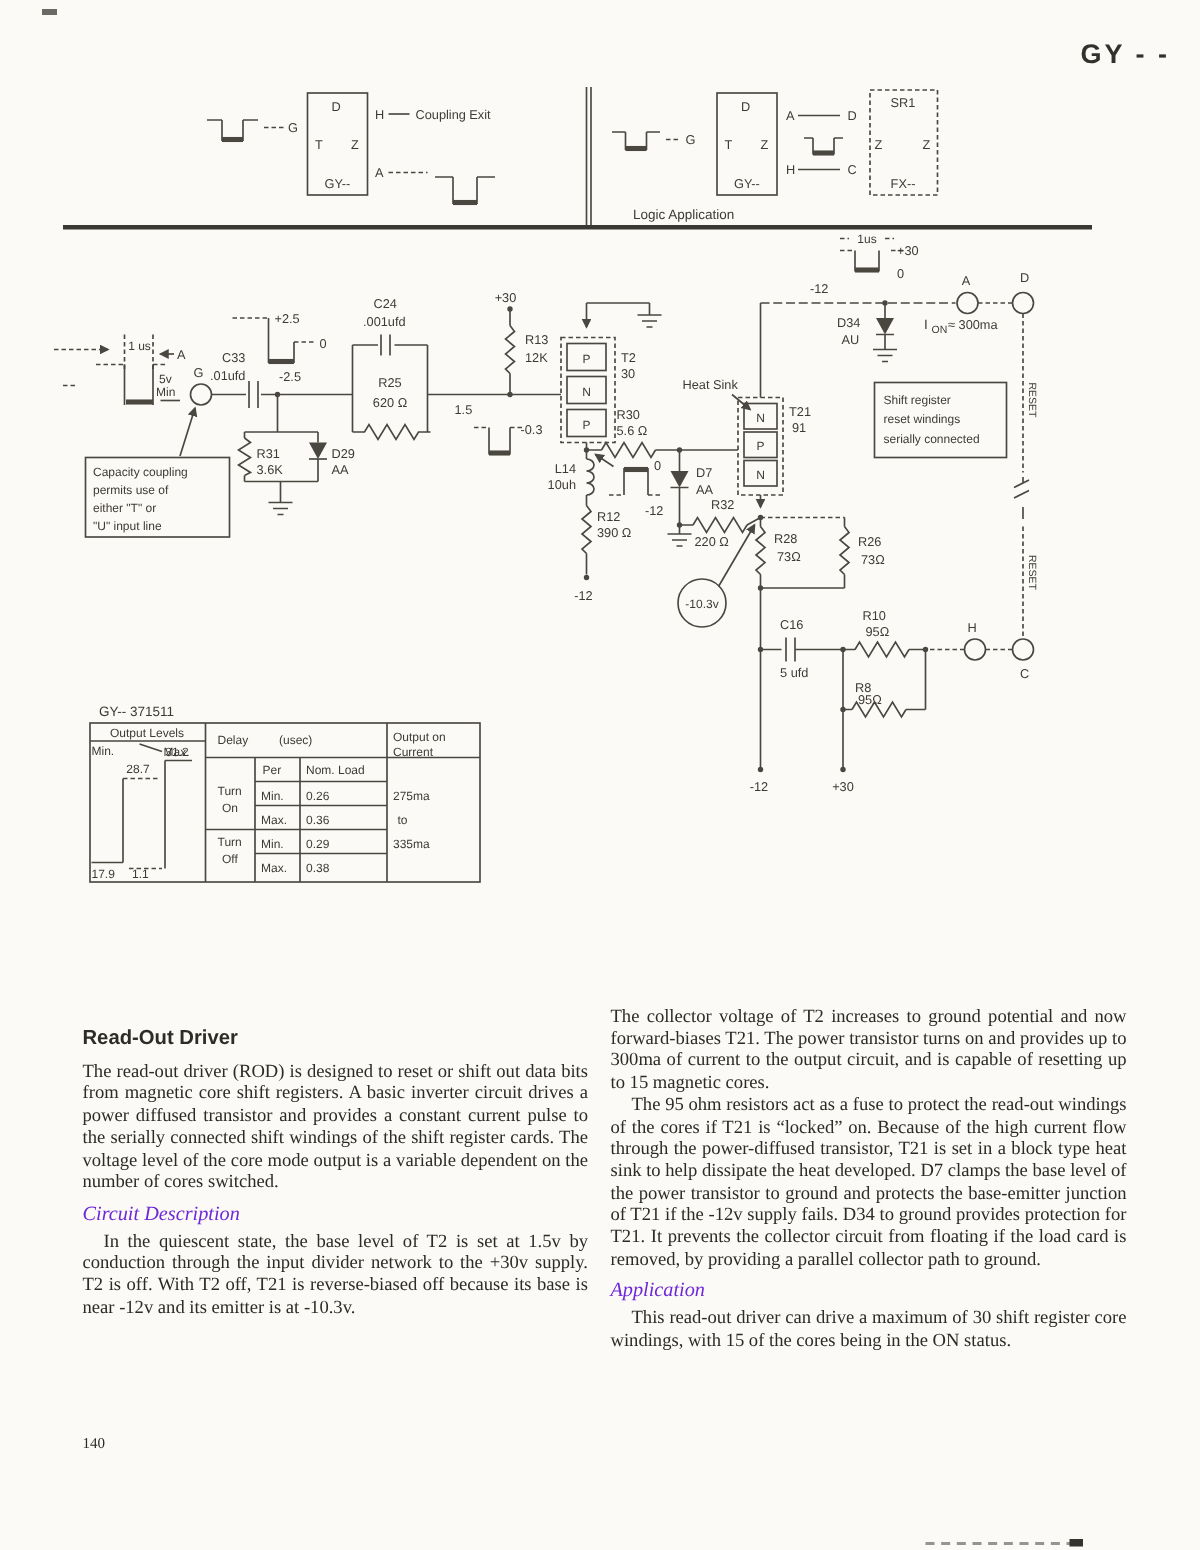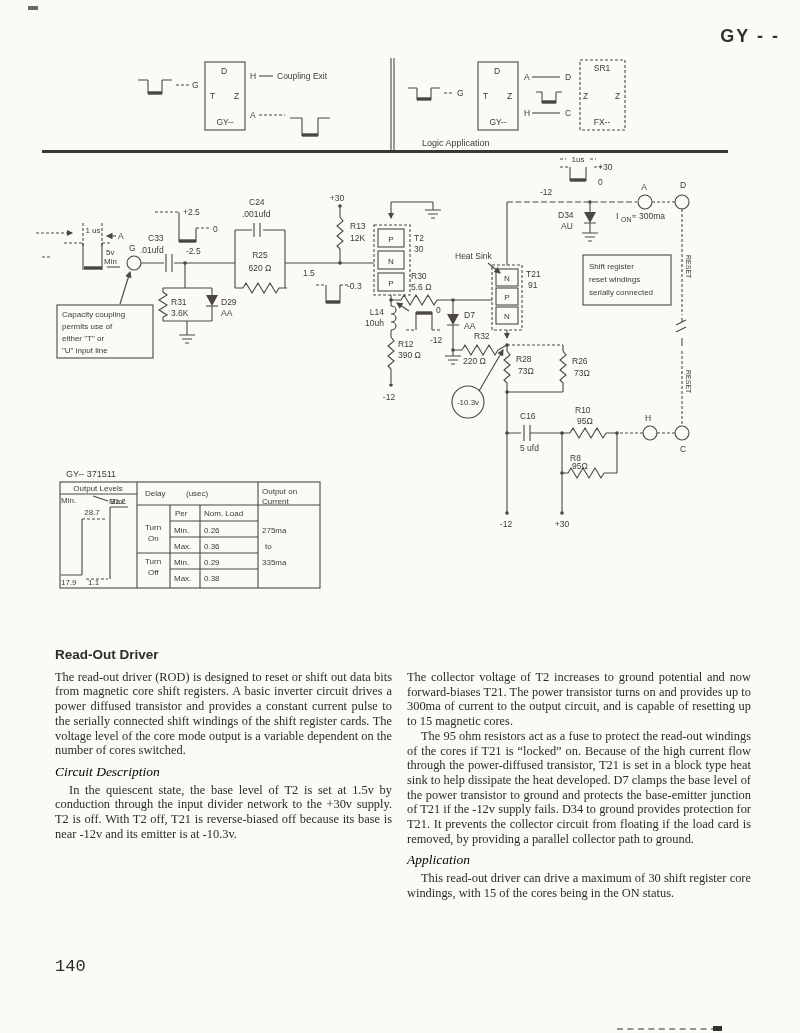--- a/index.html
+++ b/index.html
@@ -13,28 +13,28 @@
   .wd{stroke:#4a4741;stroke-width:1.1;fill:none;stroke-dasharray:3 2;}
   .wr{stroke:#4a4741;stroke-width:1.1;fill:none;stroke-dasharray:6 2.5;}
   .dot{fill:#4a4741;stroke:none;}
   .tri{fill:#4a4741;stroke:none;}
   text{fill:#3e3b35;font-family:"Liberation Sans",sans-serif;font-size:8.5px;}
   .t8{font-size:8px;}.t7{font-size:7px;}.t9{font-size:9px;}
   .tm{text-anchor:middle;}.te{text-anchor:end;}
   .thickrule{position:absolute;left:42px;top:150px;width:686px;height:3px;background:#3a3833;}
   #cols{position:absolute;left:0;top:648px;width:800px;}
   .col{position:absolute;top:0;font-size:12.4px;line-height:14.7px;text-align:justify;}
-  #colL{left:55px;width:337px;}
+  #colL{left:55px;width:337px;margin-top:37px;}
   #colR{left:407px;width:344px;padding-top:22px;}
   .col p{margin:0;}
   .ind{text-indent:14px;}
   h2{font-family:"Liberation Sans",sans-serif;font-size:13.5px;margin:0 0 7px 0;color:#2e2c27;}
   h3{font-family:"Liberation Serif",serif;font-style:italic;font-weight:normal;font-size:13.5px;
-     margin:7px 0 3px 0;color:#000000;}
-  #pagenum{position:absolute;left:55px;top:957px;font-size:17px;font-family:Liberation Mono, monospace;}
+     margin:7px 0 3px 0;color:#6d28d9;}
+  #pagenum{position:absolute;left:55px;top:957px;font-size:10px;}
   .noise1{position:absolute;left:28px;top:6px;width:10px;height:4px;background:#3a3833;opacity:.75;}
   .noise2{position:absolute;left:617px;top:1028px;width:100px;border-top:2px dashed #6b6963;opacity:.7;}
   .noise3{position:absolute;left:713px;top:1026px;width:9px;height:5px;background:#35332e;}
 </style>
 </head>
 <body>
 
 <div class="noise1"></div>
 <div id="title">GY - -</div>
 

